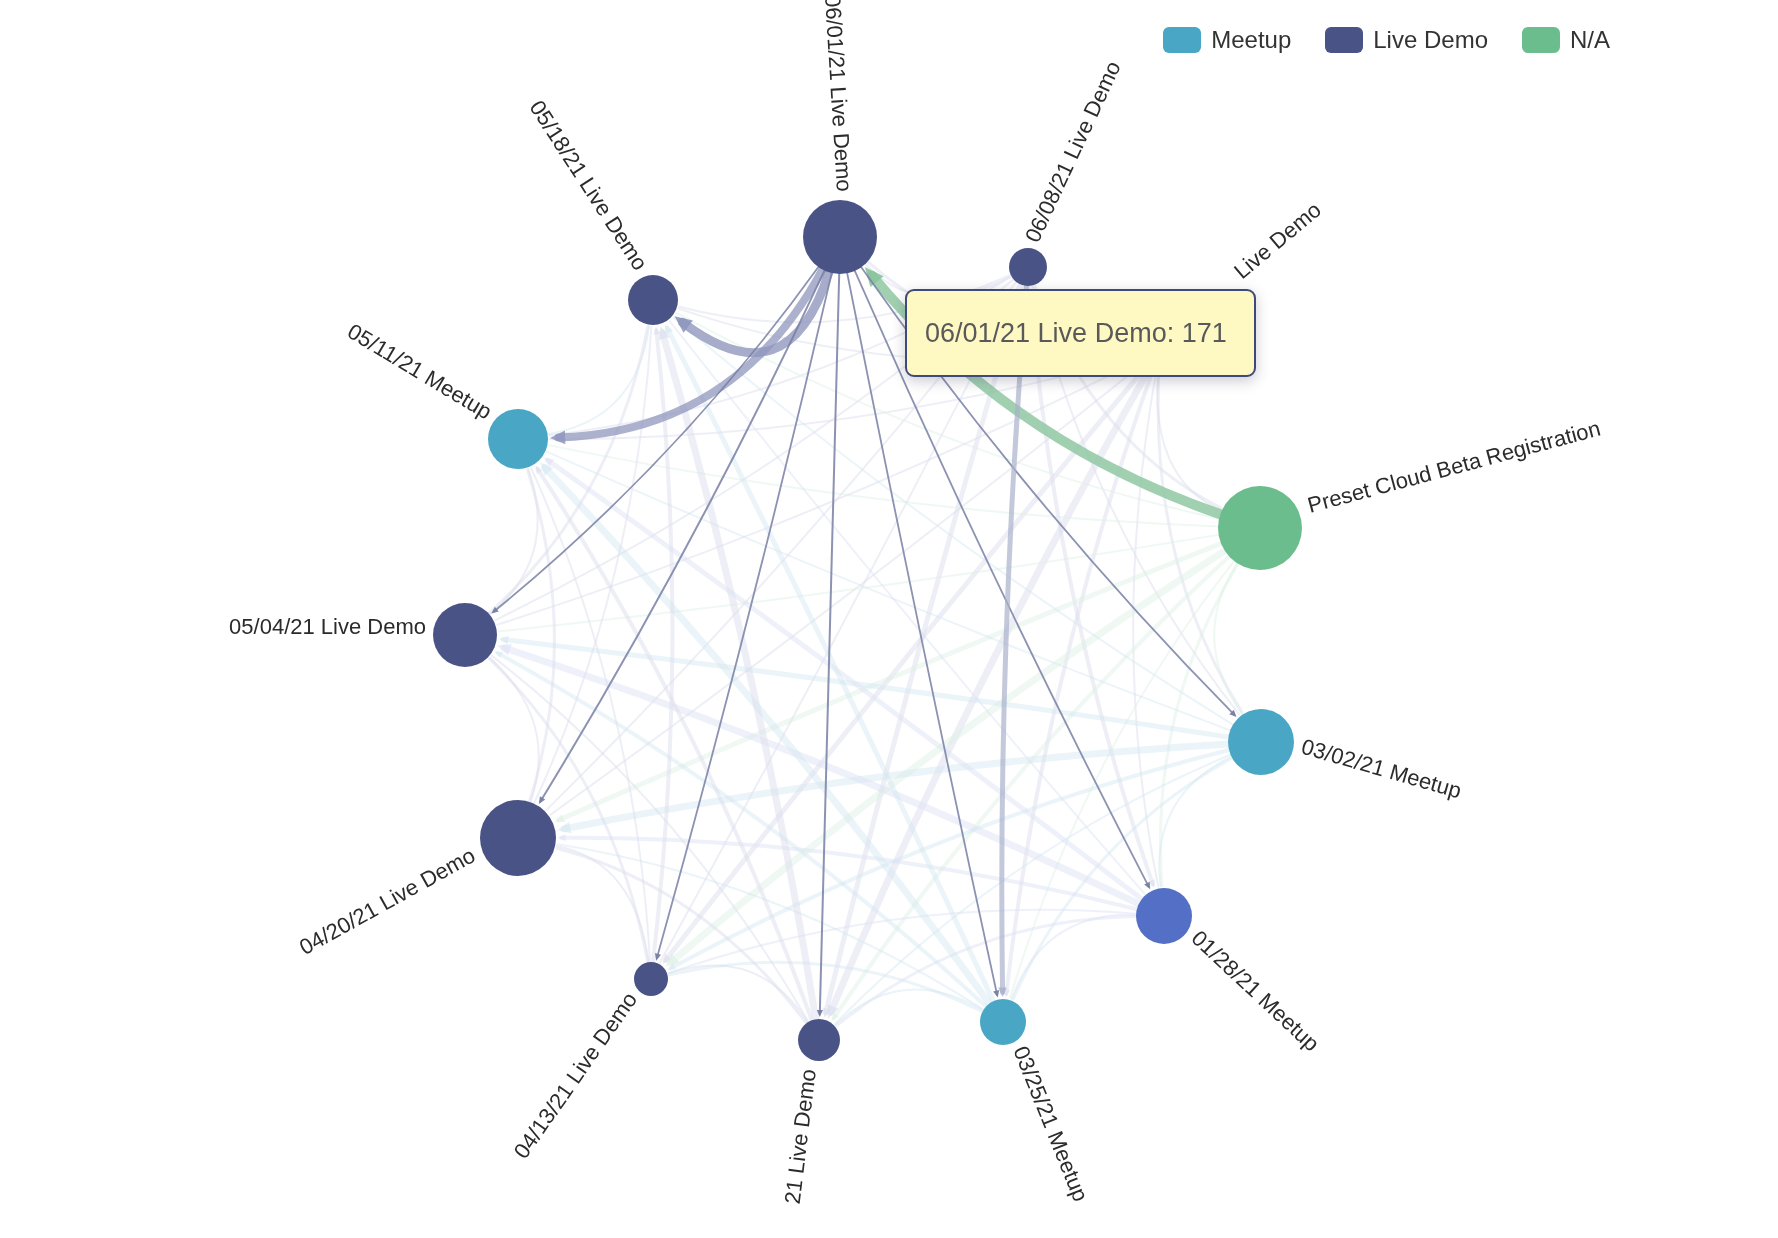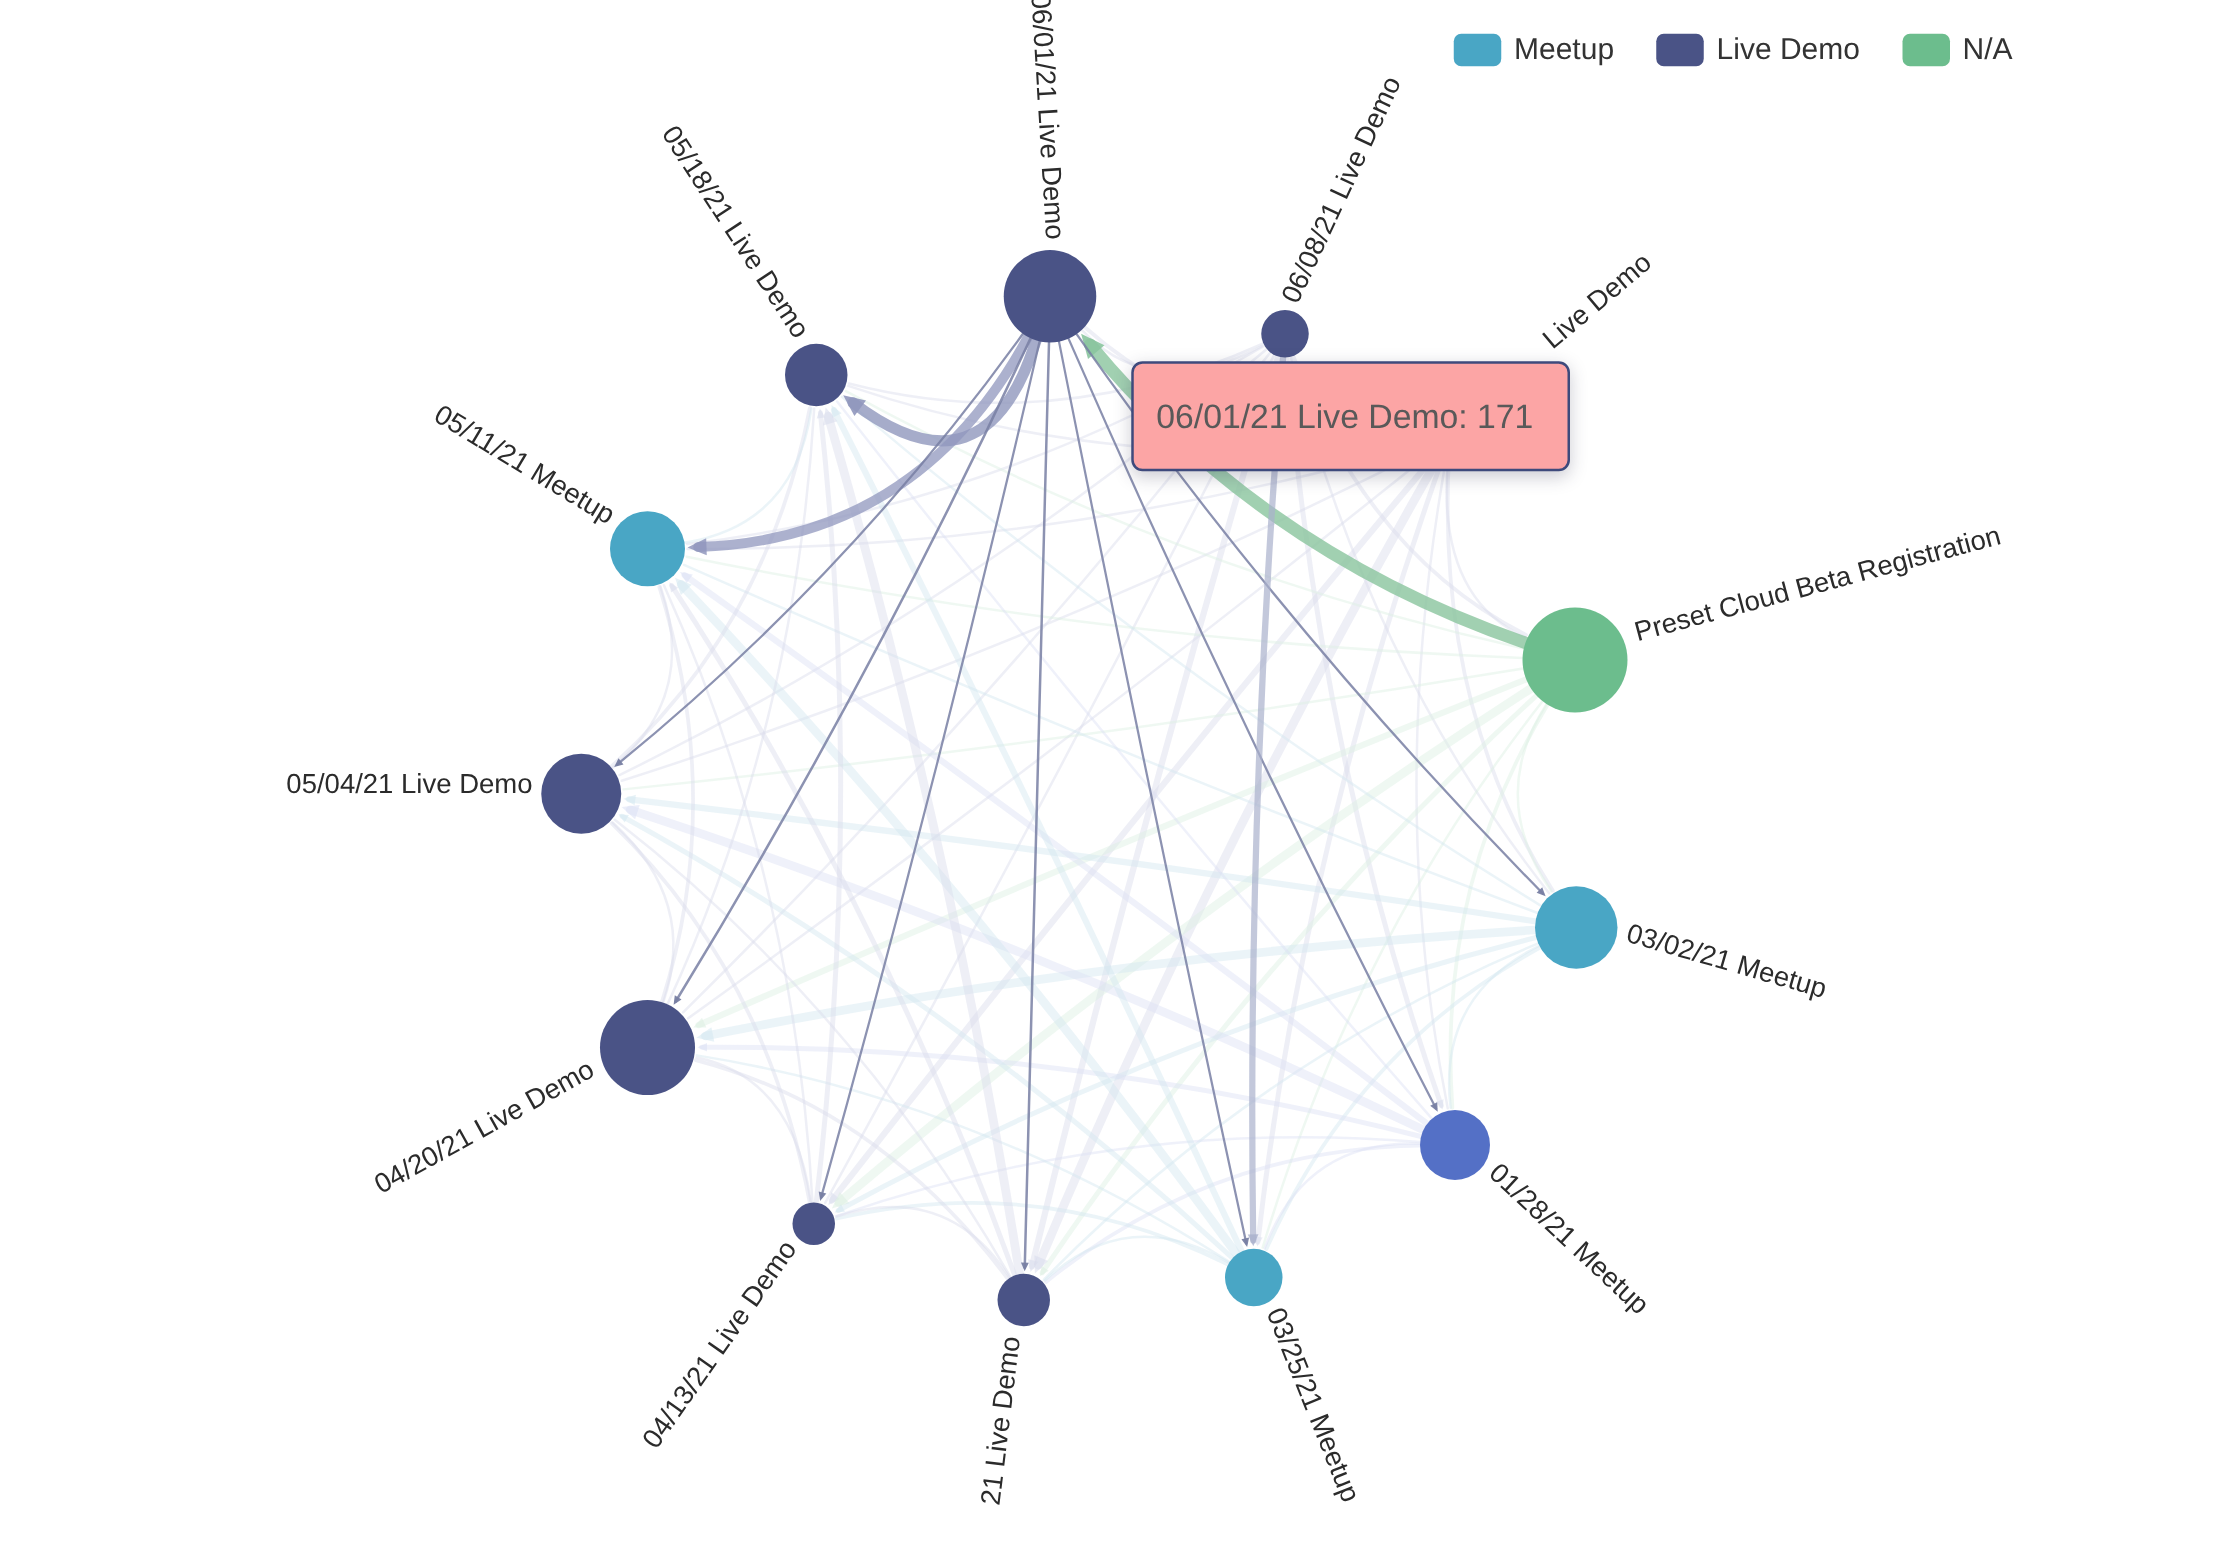--- a/index.html
+++ b/index.html
@@ -5,21 +5,21 @@
   html,body{margin:0;padding:0;background:#fff;}
   body{font-family:"Liberation Sans", sans-serif;}
   #stage{position:relative;width:1778px;height:1238px;overflow:hidden;background:#ffffff;}
   svg{position:absolute;left:0;top:0;}
   .node-label{fill:#2b2b2b;font-size:22px;font-family:"Liberation Sans",sans-serif;}
   #legend{position:absolute;top:26px;right:168px;display:flex;gap:34px;align-items:center;}
   .legend-item{display:flex;align-items:center;gap:10px;cursor:pointer;text-align:right;}
   .legend-swatch{width:38px;height:26px;border-radius:6px;display:inline-block;}
   .legend-label{font-size:24px;color:#333;}
   #tooltip{position:absolute;left:905px;top:289px;width:351px;height:88px;
-    background:#fca5a5;border:2px solid #3e4a7c;border-radius:9px;
+    background:#fef9c3;border:2px solid #3e4a7c;border-radius:9px;
     box-shadow:0 4px 14px rgba(50,50,80,.25);display:flex;align-items:center;
     padding-left:18px;box-sizing:border-box;font-size:27px;color:#595959;z-index:5;}
 </style>
 </head>
 <body>
 
 <div id="stage">
   <svg id="graph" width="1778" height="1238" viewBox="0 0 1778 1238">
     <g id="faded-layer">
         <path d="M 865.3645061709901 263.9377398217037 Q 921.58 323.64 1009.4621083084796 276.86643662288776" fill="none" stroke="#d9dcec" stroke-width="2" stroke-opacity="0.45" stroke-linecap="round"></path>

